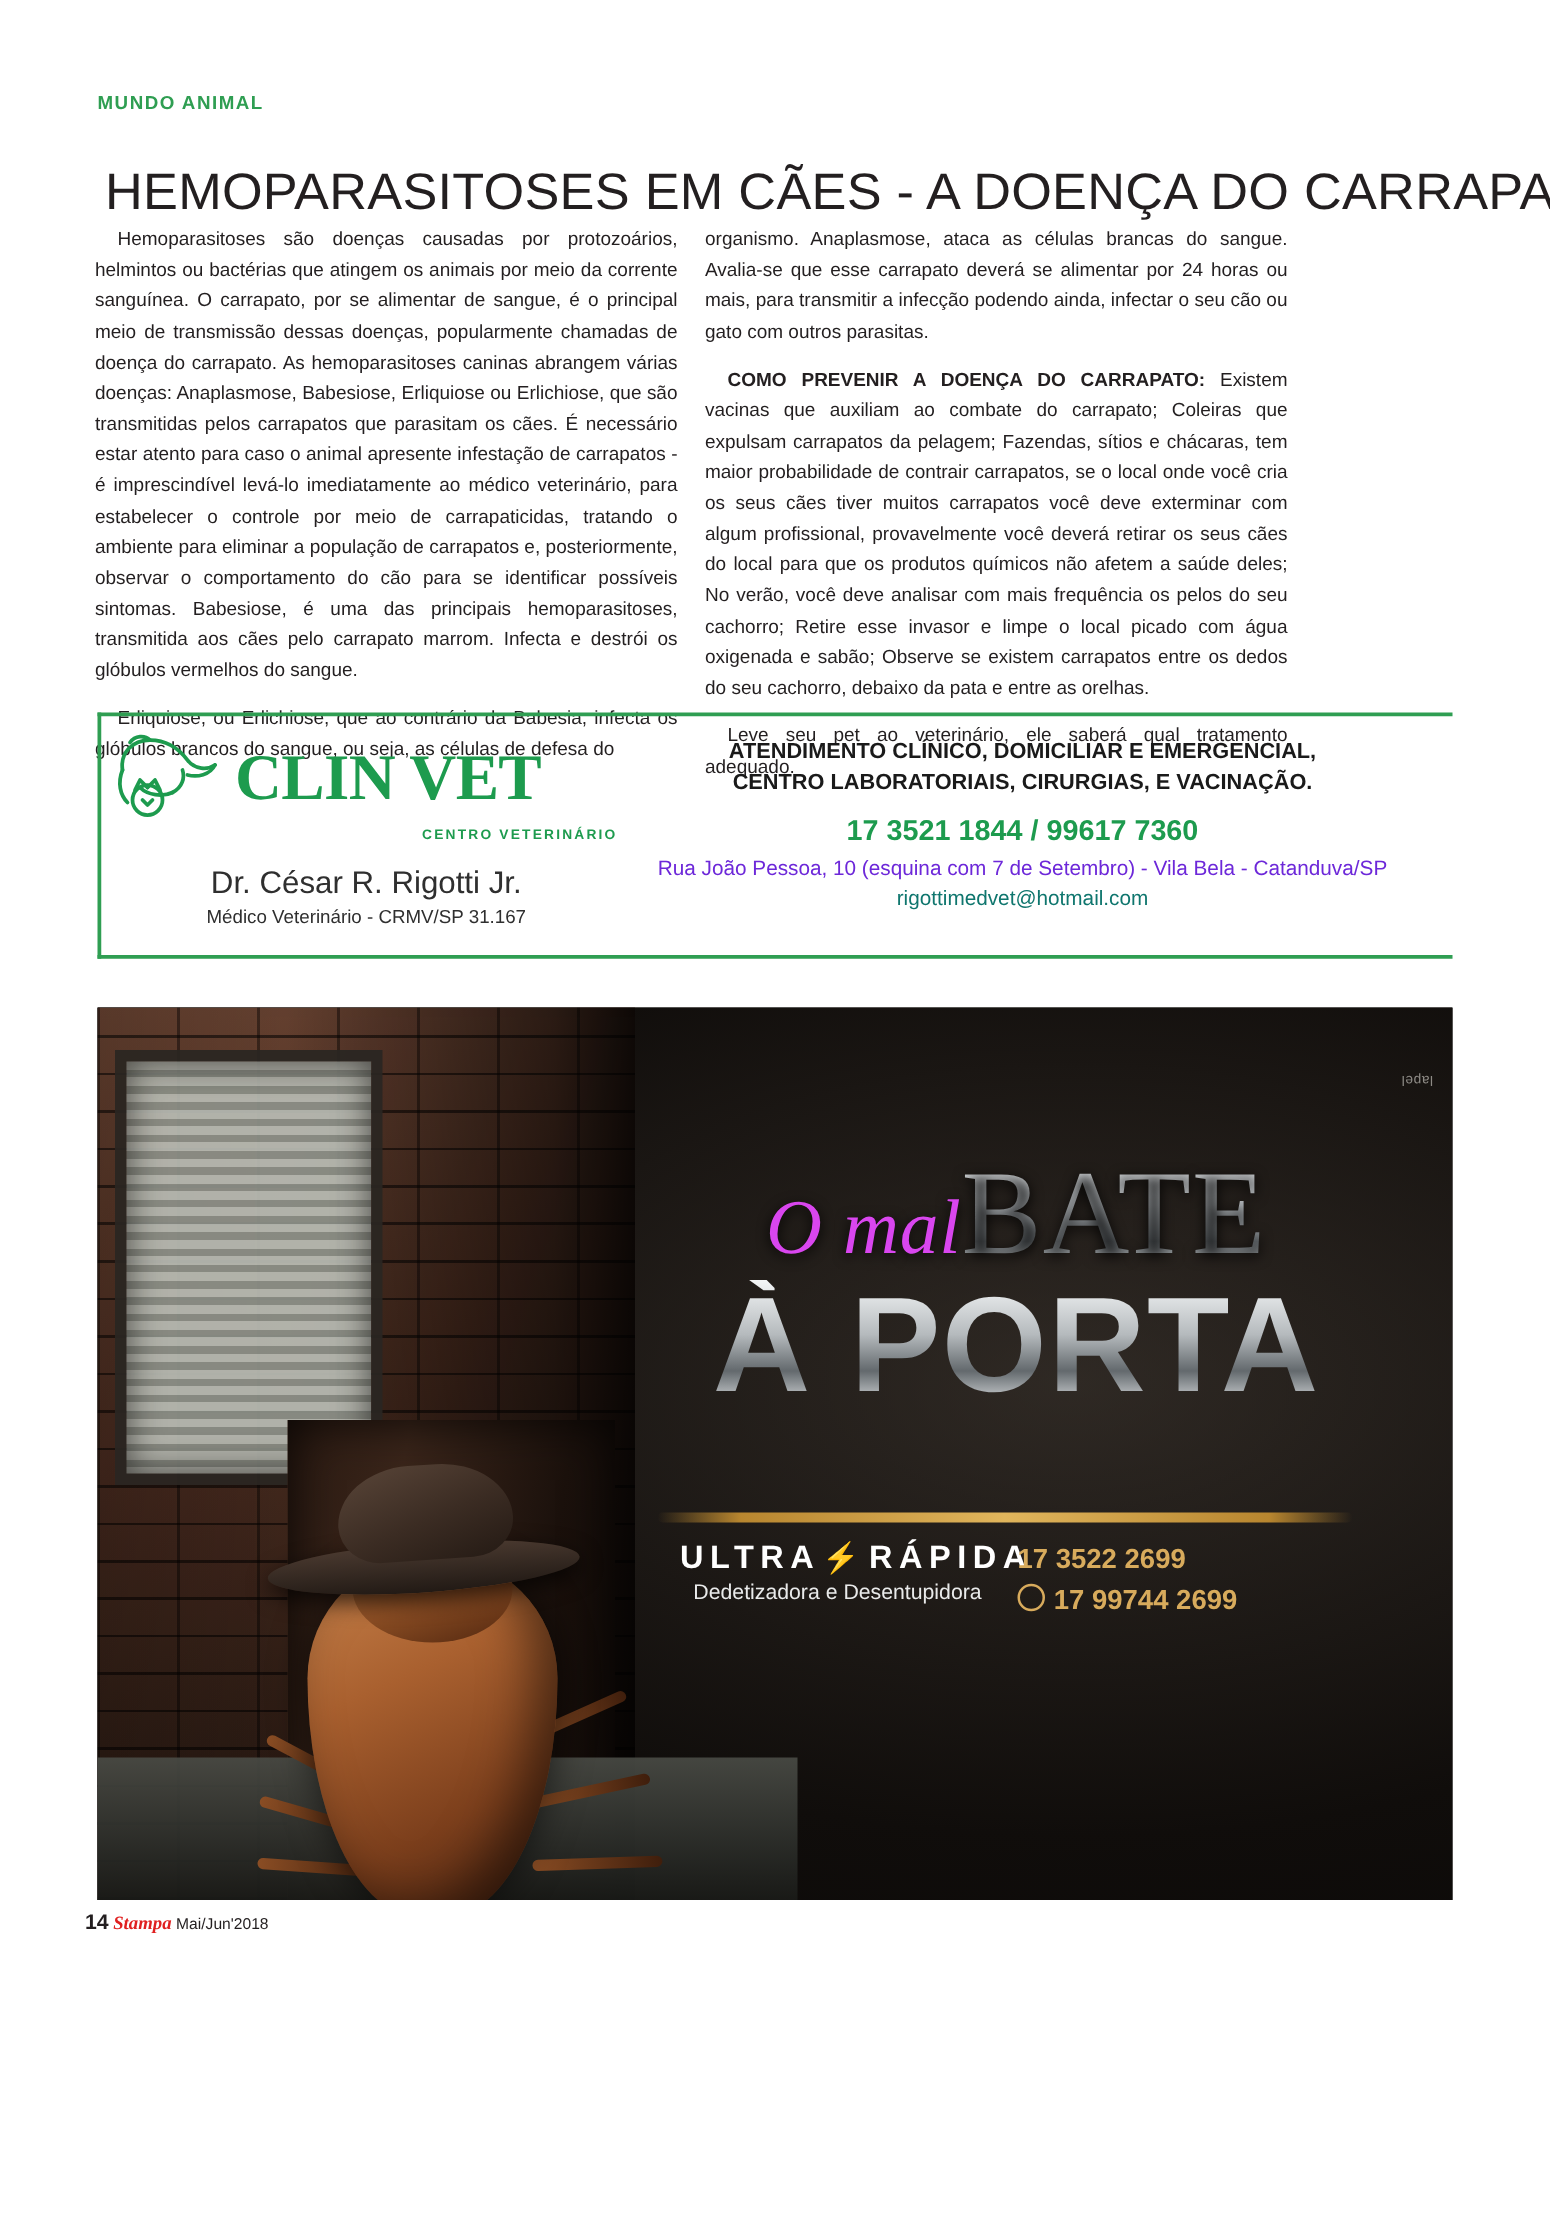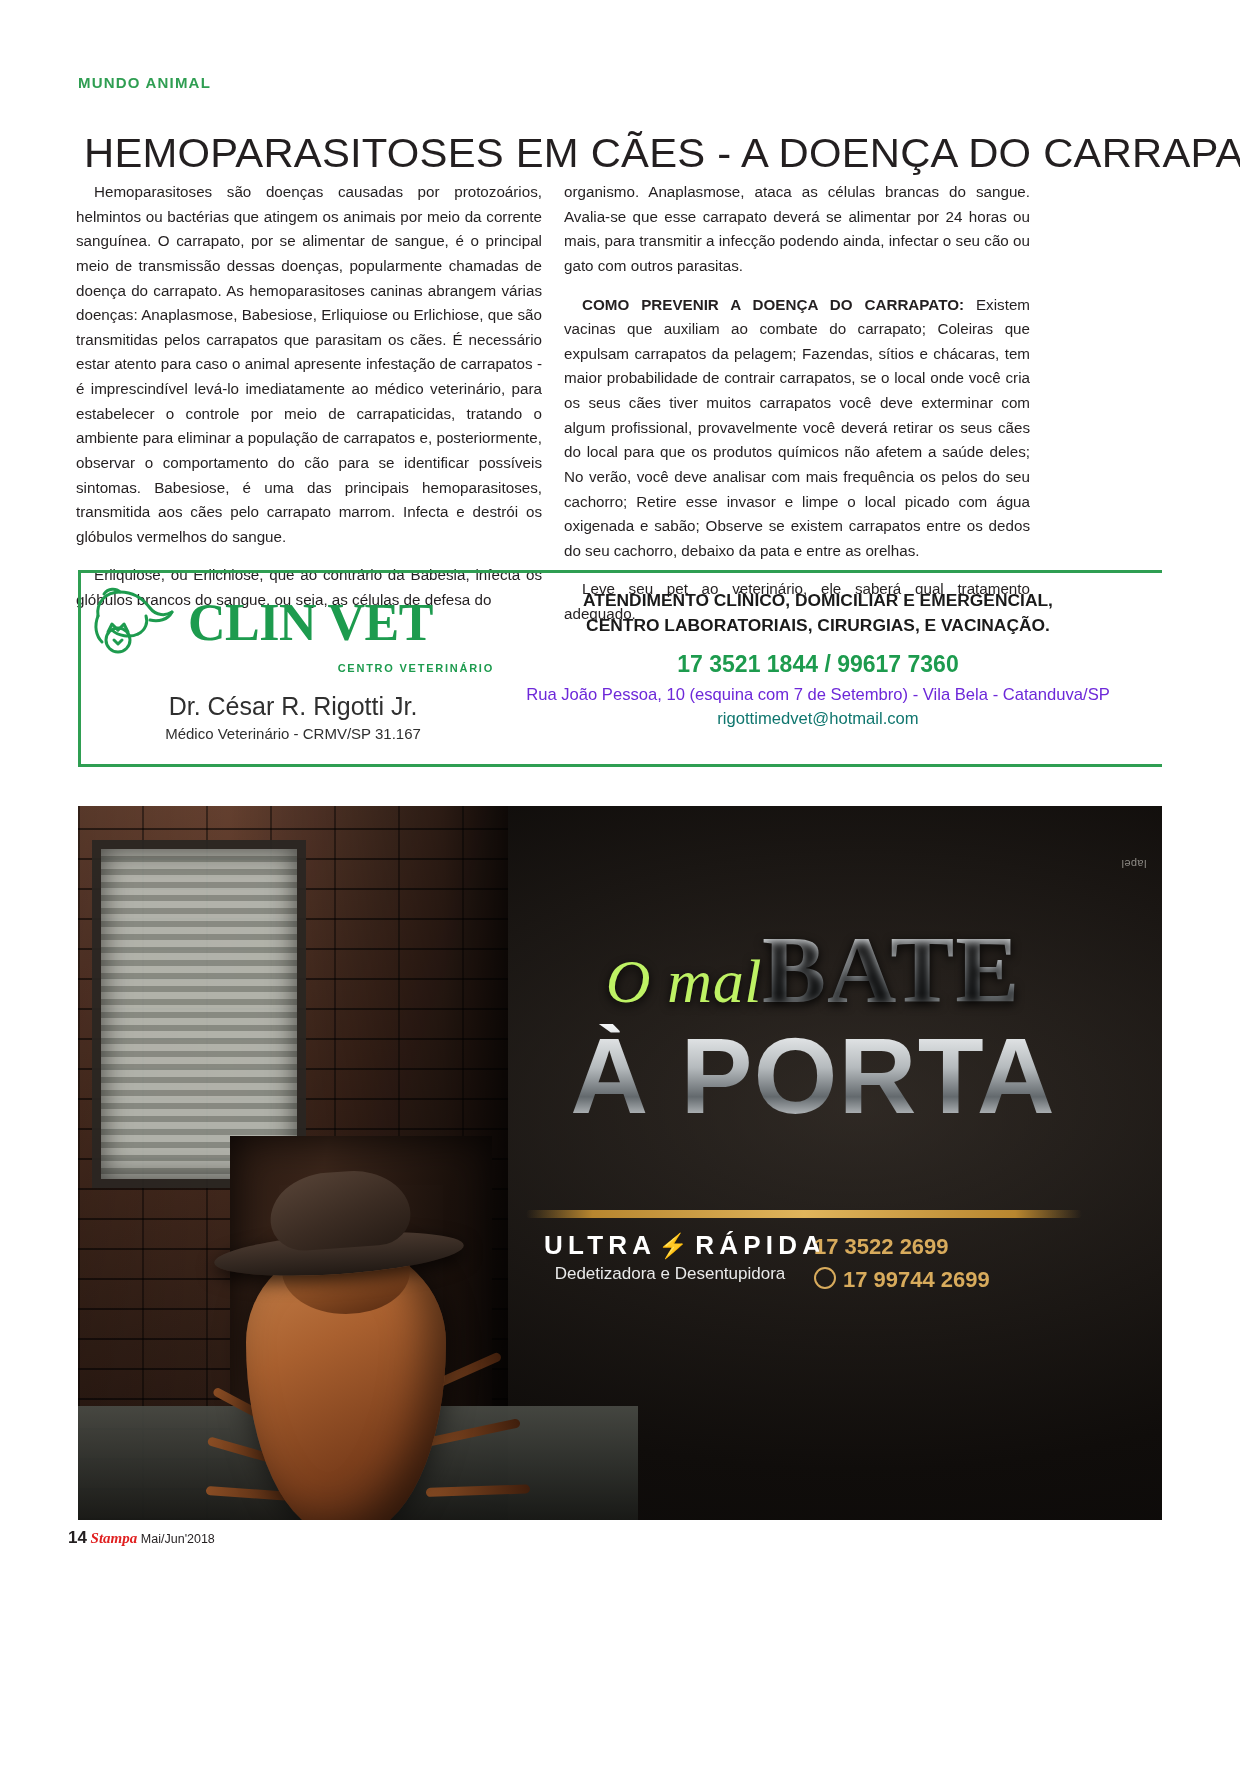--- a/index.html
+++ b/index.html
@@ -299,25 +299,25 @@
     font-family: "Liberation Serif", serif;
     font-size: 72px;
     line-height: 1;
     white-space: nowrap;
     text-shadow: 0 3px 10px rgba(0,0,0,0.9);
   }
   .adv-l1 .small {
     font-style: italic;
     font-size: 62px;
     letter-spacing: 0.01em;
-    color: #bef264;
+    color: #d946ef;
   }
   .adv-l1 .big {
     font-size: 96px;
-    font-weight: 700;
+    font-weight: 400;
     letter-spacing: 0.01em;
     background: linear-gradient(180deg, #f2f4f5 0%, #b9bec2 45%, #6f7579 72%, #e6e9ea 100%);
     -webkit-background-clip: text;
     background-clip: text;
     color: transparent;
   }
   .adv-l2 {
     font-family: Liberation Sans, sans-serif;
     font-size: 108px;
     font-weight: 700;

